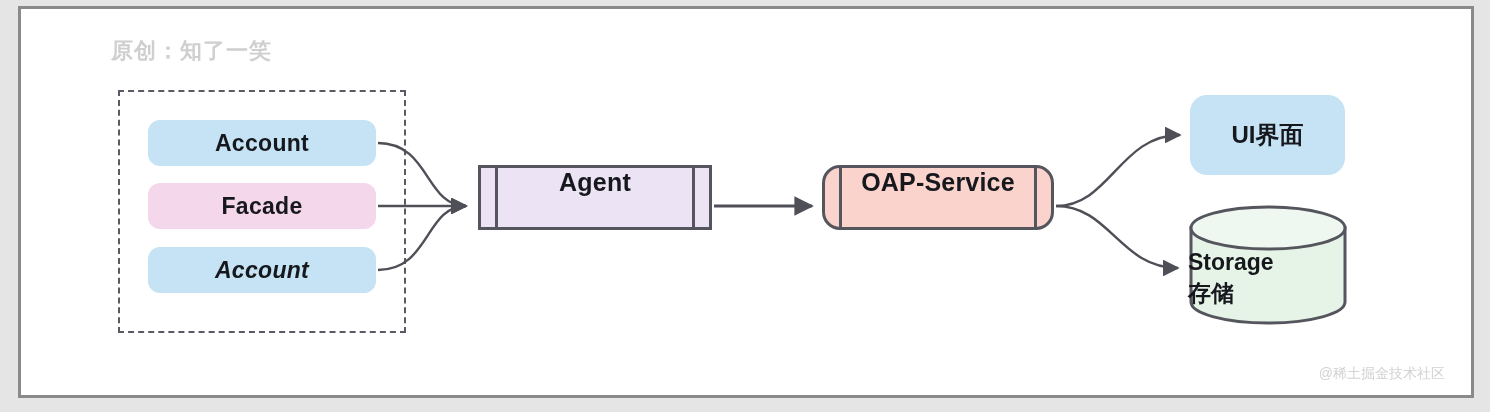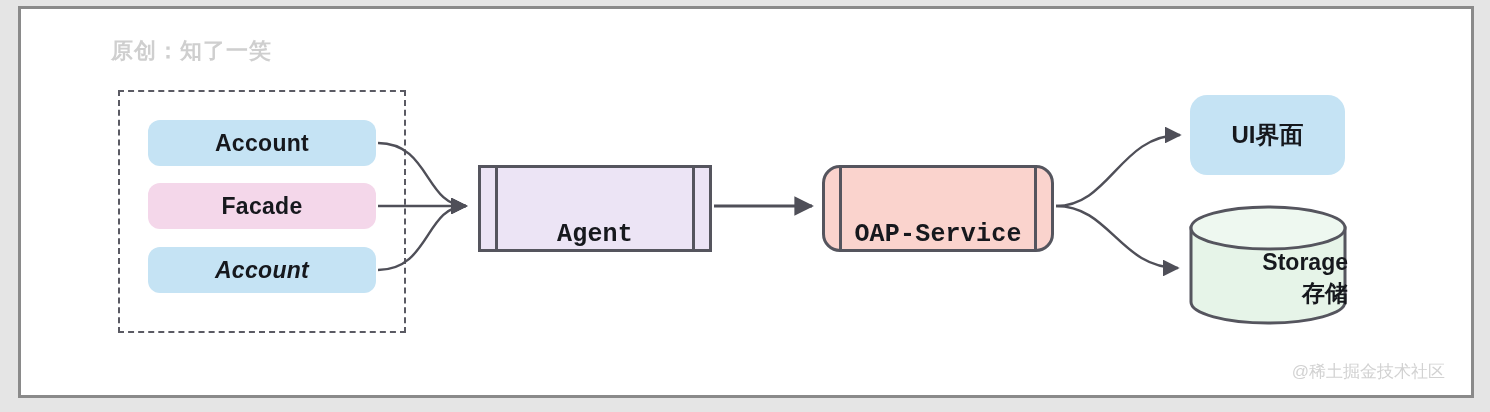--- a/index.html
+++ b/index.html
@@ -35,21 +35,21 @@
     font-size: 22px;
     font-weight: bold;
     color: #cfcfcf;
     letter-spacing: 1px;
     white-space: nowrap;
   }
   #watermark {
     position: absolute;
     right: 26px;
     bottom: 12px;
-    font-size: 17px;
+    font-size: 14px;
     color: #d2d2d2;
     white-space: nowrap;
   }
 
   
   #group-box {
     position: absolute;
     left: 118px;
     top: 90px;
     width: 288px;
@@ -74,31 +74,30 @@
     letter-spacing: 0.3px;
     box-sizing: border-box;
   }
   #pill-gateway { left: 148px; top: 120px; background: #c5e3f4; }
   #pill-facade  { left: 148px; top: 183px; background: #f4d7ea; }
   #pill-account { left: 148px; top: 247px; background: #c5e3f4; font-style: italic; }
 
   
   .component {
     position: absolute;
-    height: 87px;
+    height: 65px;
     border: 3px solid #55555e;
     box-sizing: border-box;
     display: flex;
-    align-items: flex-end;
+    align-items: flex-start;
     justify-content: center;
     font-size: 25px;
     font-weight: bold;
     color: #16181d;
     letter-spacing: 0.2px;
-    font-family: Liberation Mono, monospace;
   }
   .component .band {
     position: absolute;
     top: 0;
     bottom: 0;
     width: 3px;
     background: #55555e;
   }
   .component .band.left  { left: 14px; }
   .component .band.right { right: 14px; }
@@ -138,21 +137,21 @@
     left: 0; top: 0;
   }
   #node-storage .cyl-text {
     position: absolute;
     left: 0;
     top: 26px;
     width: 160px;
     height: 96px;
     display: flex;
     flex-direction: column;
-    align-items: flex-end;
+    align-items: flex-start;
     justify-content: center;
     font-size: 23px;
     font-weight: bold;
     color: #16181d;
     line-height: 1.35;
   }
 
   #edges {
     position: absolute;
     left: 0; top: 0;

